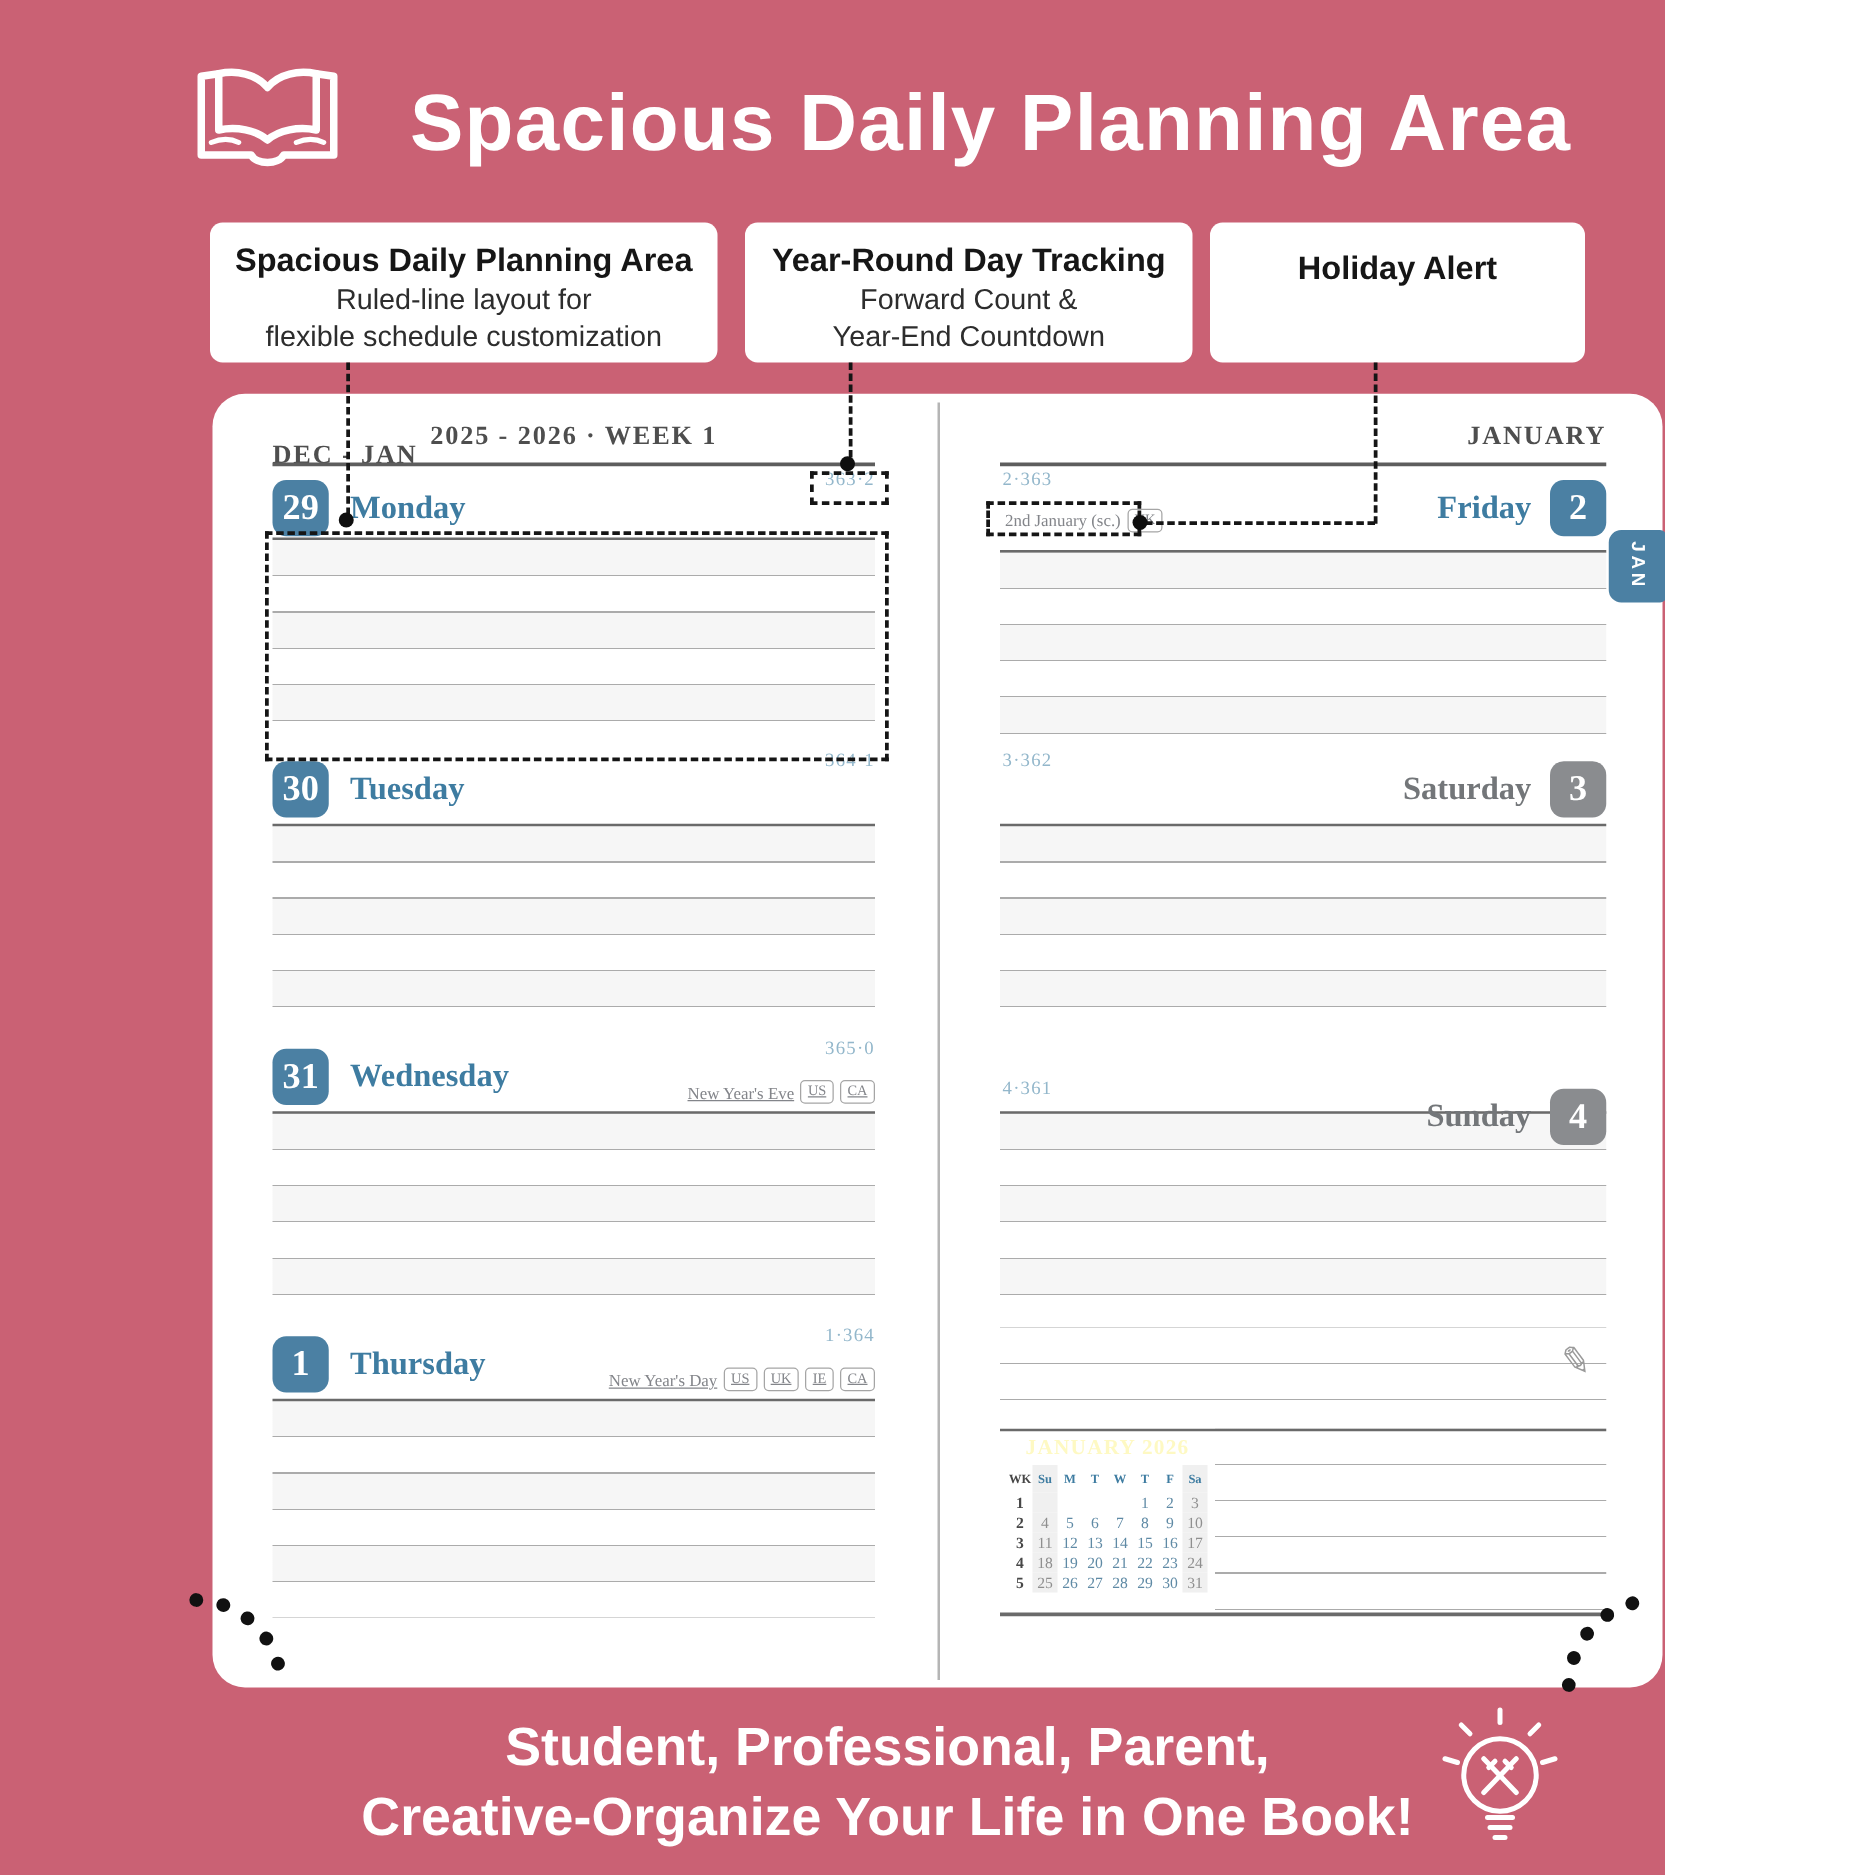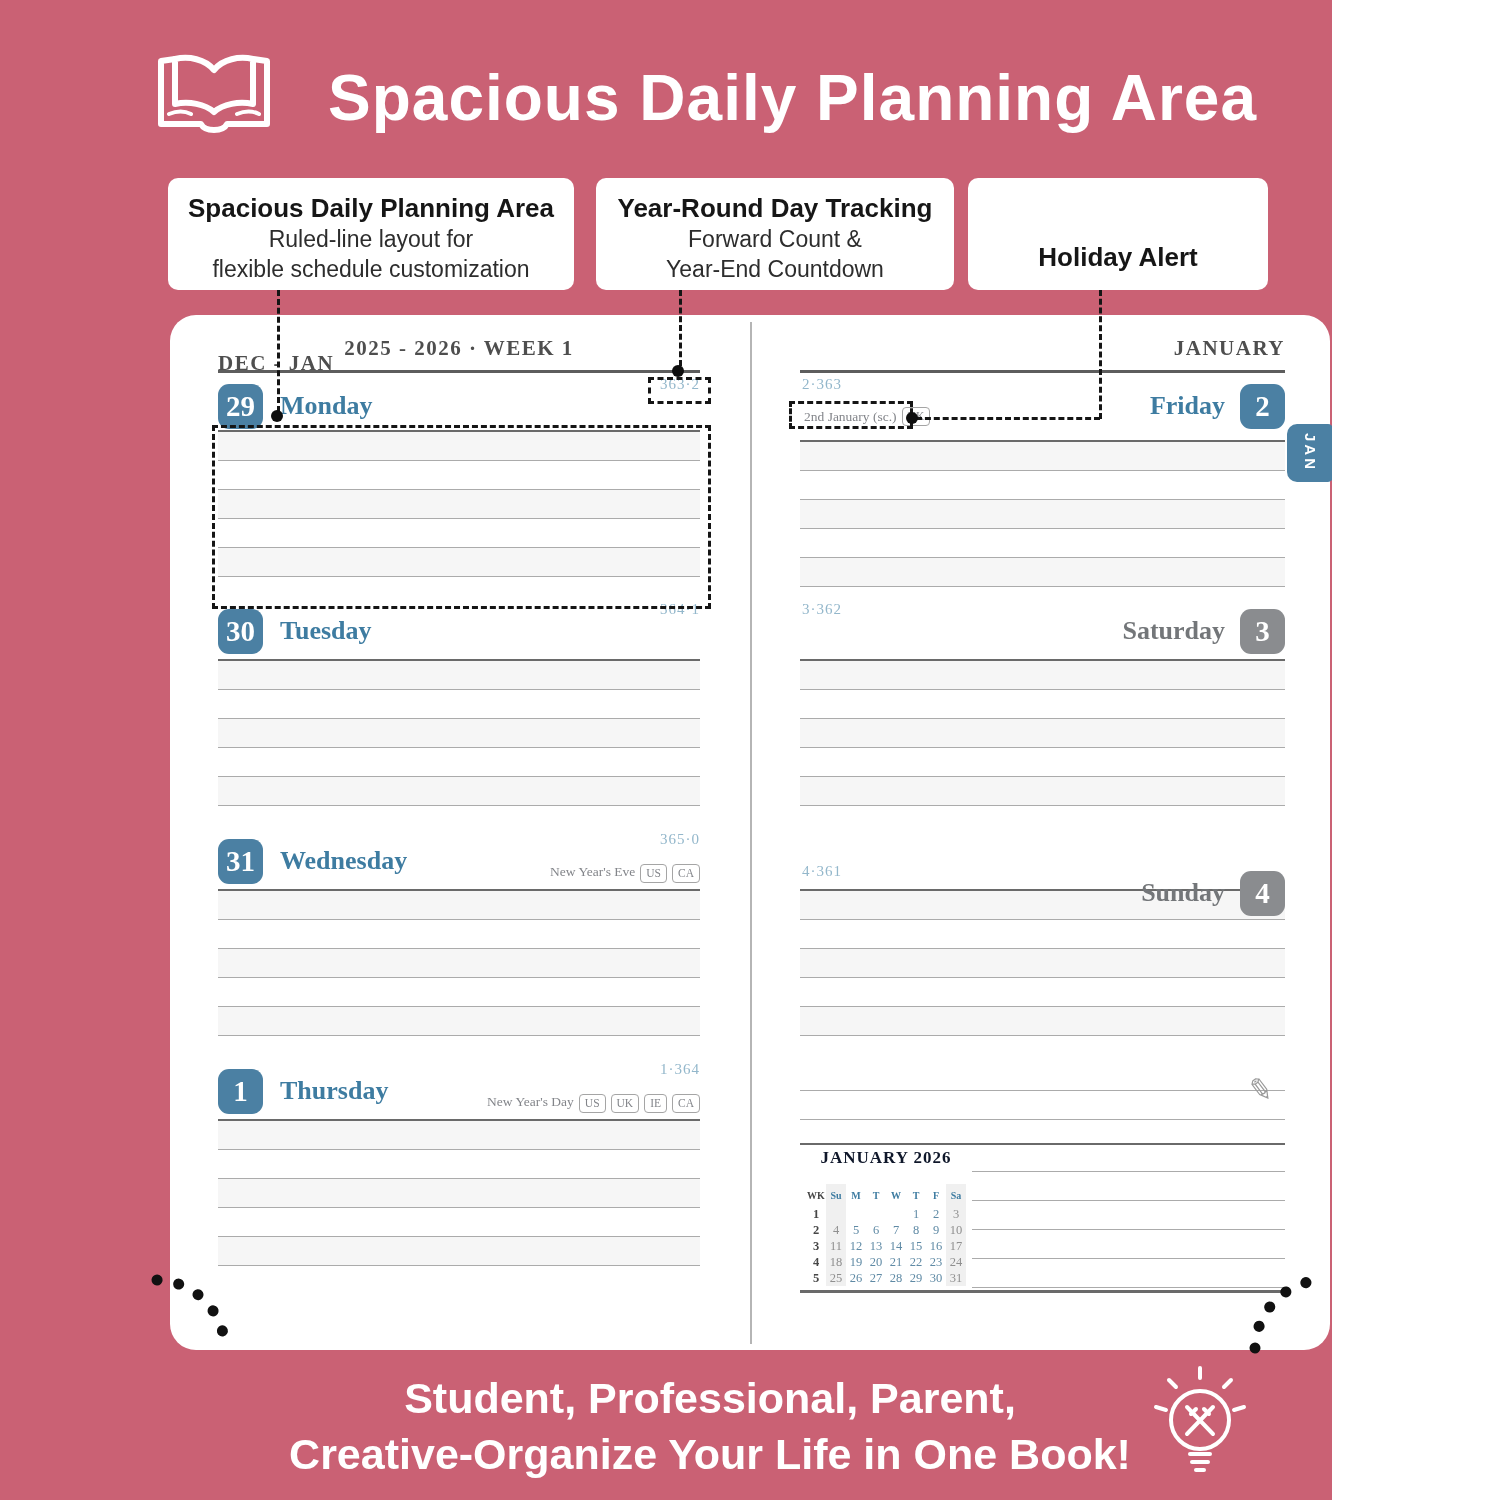--- a/index.html
+++ b/index.html
@@ -13,21 +13,21 @@
   .book-svg{width:152px;height:100px;}
 
   
   .co{position:absolute;background:#fff;border-radius:10px;text-align:center;
       font-family:"Liberation Sans","DejaVu Sans",sans-serif;color:#161616;box-sizing:border-box;}
   .co .t{font-weight:bold;font-size:26px;margin-top:15px;}
   .co .l{font-size:23px;line-height:30px;color:#2d2d2d;}
   #co1{left:168px;top:178px;width:406px;height:112px;}
   #co2{left:596px;top:178px;width:358px;height:112px;}
   #co3{left:968px;top:178px;width:300px;height:112px;}
-  #co3 .t{margin-top:64px;}
+  #co3 .t{margin-top:21px;}
 
   
   .dash-v{position:absolute;width:0;border-left:3px dashed #151515;z-index:9;}
   .dash-h{position:absolute;height:0;border-top:3px dashed #151515;z-index:9;}
   .dot{position:absolute;width:12px;height:12px;background:#0e0e0e;border-radius:50%;z-index:10;}
   .dash-rect{position:absolute;border:3.5px dashed #151515;z-index:9;box-sizing:border-box;}
 
   
   .spread{position:absolute;left:170px;top:315px;width:1160px;height:1035px;background:#fff;
           border-radius:26px;}
@@ -37,21 +37,21 @@
   .phead{position:absolute;top:336px;font-size:21px;font-weight:bold;color:#4e4e4e;
          letter-spacing:1.5px;z-index:2;}
 
   .day-head{position:absolute;z-index:3;}
   .date-box{position:absolute;left:0;top:6px;width:45px;height:45px;border-radius:11px;
             background:#4b80a3;color:#fff;font-size:29px;font-weight:bold;
             display:flex;align-items:center;justify-content:center;}
   .day-name{position:absolute;left:62px;top:13px;font-size:26px;font-weight:bold;color:#3e7ca1;}
   .count{position:absolute;right:0;top:-2px;font-size:15px;color:#93b7cb;letter-spacing:1px;}
   .holiday{position:absolute;right:0;top:31px;font-size:13.5px;color:#83858a;
-           display:flex;gap:5px;align-items:flex-start;white-space:nowrap;}
+           display:flex;gap:5px;align-items:flex-end;white-space:nowrap;text-decoration:underline;}
   .badge{border:1.5px solid #a5a5a5;border-radius:4px;padding:0 5px;font-size:11.5px;
          height:17px;line-height:16px;color:#83858a;background:#fff;}
   
   .count-l{position:absolute;left:2px;top:-2px;font-size:15px;color:#93b7cb;letter-spacing:1px;}
   .holiday-l{position:absolute;left:4px;top:29px;font-size:13.5px;color:#83858a;
              display:flex;gap:5px;align-items:center;white-space:nowrap;}
   .date-box-r{position:absolute;right:0;top:6px;width:45px;height:45px;border-radius:11px;
               background:#4b80a3;color:#fff;font-size:29px;font-weight:bold;
               display:flex;align-items:center;justify-content:center;}
   .day-name-r{position:absolute;right:60px;top:13px;font-size:26px;font-weight:bold;color:#3e7ca1;}
@@ -64,22 +64,22 @@
       #ffffff 29px,#ffffff 57px,#ababab 57px,#ababab 58px);}
   .ruled-clear{position:absolute;z-index:1;
     background:repeating-linear-gradient(to bottom,
       transparent 0px,transparent 28px,#ababab 28px,#ababab 29px);}
 
   .pen-glyph{position:absolute;left:1248px;top:1072px;font-size:30px;color:#9a9a9a;z-index:3;
              font-family:"DejaVu Sans","Liberation Sans",sans-serif;transform:rotate(8deg);}
 
   
   .mini-cal{position:absolute;left:800px;top:1148px;width:172px;z-index:3;}
-  .mini-cal .mc-title{font-size:17px;font-weight:bold;color:#0f172a;letter-spacing:1px;
-                      text-align:center;margin-bottom:16px;}
+  .mini-cal .mc-title{font-size:17px;font-weight:bold;color:#fef9c3;letter-spacing:1px;
+                      text-align:center;margin-bottom:4px;}
   .mini-cal table{border-collapse:collapse;margin:0 auto;}
   .mini-cal th{font-size:10px;color:#3e7ca1;padding:2px 1px;height:18px;}
   .mini-cal td{font-size:12.5px;color:#5f8aa5;text-align:center;padding:0 1px;height:16px;
                min-width:18px;}
   .mini-cal .wk{color:#474747;font-weight:bold;}
   .mini-cal .we{background:#f0f0f0;}
   .mini-cal td.we{color:#8f8f8f;}
   .hr-bottom{position:absolute;left:800px;top:1290px;width:485px;height:2.5px;background:#6a6a6a;z-index:2;}
 
   

